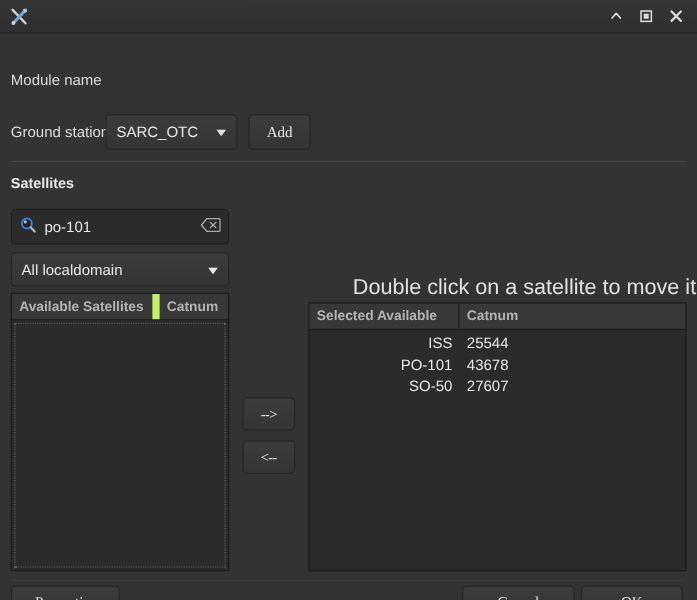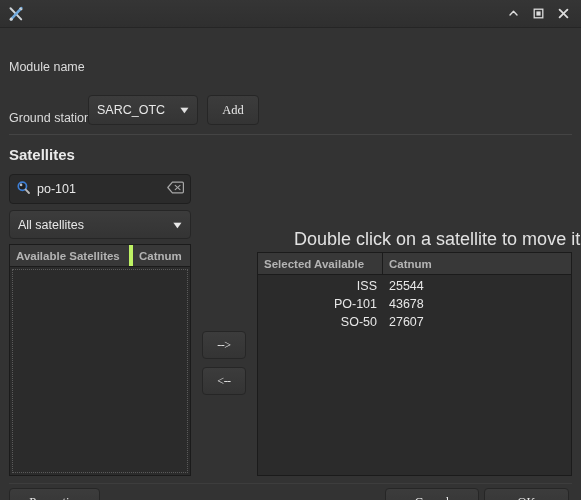--- a/index.html
+++ b/index.html
@@ -73,21 +73,21 @@
 
   
   .content {
     flex: 1;
     position: relative;
     padding: 0;
   }
 
   .form-row {
     display: flex;
-    align-items: flex-end;
+    align-items: center;
     position: absolute;
   }
   #row-module { left: 9px; top: 32px; }
   #row-station { left: 9px; top: 67px; }
 
   .form-label {
     font-size: 12.5px;
     color: #dcdcdc;
     white-space: nowrap;
   }
@@ -152,21 +152,21 @@
     right: 9px;
     top: 106px;
     height: 1px;
     background: #444444;
   }
 
   .section-title {
     position: absolute;
     left: 9px;
     top: 118px;
-    font-size: 15px;
+    font-size: 12px;
     font-weight: bold;
     color: #eaeaea;
   }
 
   
   .search-box {
     position: absolute;
     left: 9px;
     top: 146px;
     box-sizing: border-box;
@@ -233,21 +233,21 @@
     font-weight: bold;
     color: #b4b4b4;
     padding: 0 6px;
     height: 100%;
     display: flex;
     align-items: center;
     box-sizing: border-box;
   }
   .left-list .hcell:first-child {
     width: 123px;
-    border-right: 4px solid #bef264;
+    border-right: 6px solid #bef264;
   }
   .list-body {
     flex: 1;
     margin: 2px;
     border: 1px dotted #5a5a5a;
     background: #2b2b2b;
   }
 
   
   .transfer {
@@ -406,21 +406,21 @@
       <span>
         <svg width="17" height="13" viewBox="0 0 17 13">
           <path d="M5.4 1.2 H15.4 A1 1 0 0 1 16.4 2.2 V10.8 A1 1 0 0 1 15.4 11.8 H5.4 L0.8 6.5 Z" fill="none" stroke="#a8a8a8" stroke-width="1.2" stroke-linejoin="round"></path>
           <line x1="8.2" y1="4.3" x2="13" y2="8.7" stroke="#a8a8a8" stroke-width="1.1" stroke-linecap="round"></line>
           <line x1="13" y1="4.3" x2="8.2" y2="8.7" stroke="#a8a8a8" stroke-width="1.1" stroke-linecap="round"></line>
         </svg>
       </span>
     </div>
 
     <div class="filter-combo">
-      <span>All satellites</span>
+      <span>All localdomain</span>
       <span class="caret">▼</span>
     </div>
 
     <div class="left-list">
       <div class="list-header">
         <div class="hcell">Available Satellites</div>
         <div class="hcell">Catnum</div>
       </div>
       <div class="list-body"></div>
     </div>

